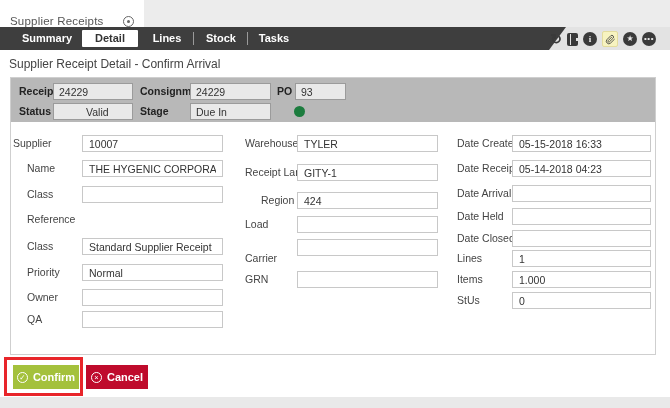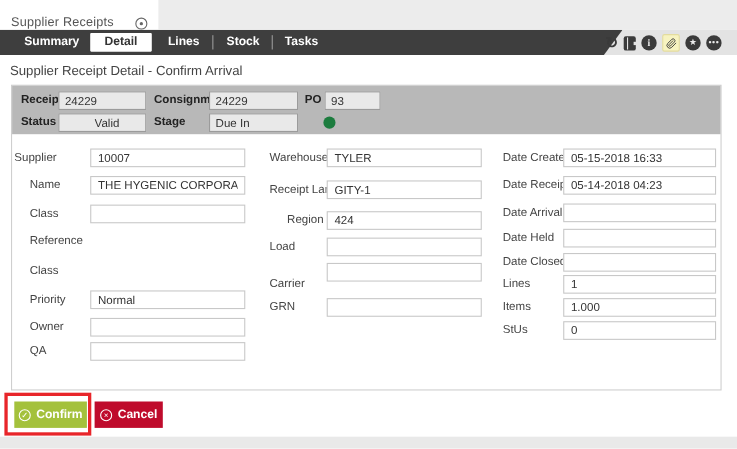--- a/index.html
+++ b/index.html
@@ -134,20 +134,21 @@
   </div>
 
   <span class="flabel" style="left:2px;top:57px;">Supplier</span>
   <input class="finput" style="left: 71px; top: 57px; width: 141px;" value="10007">
   <span class="flabel" style="left:16px;top:82px;">Name</span>
   <input class="finput" style="left: 71px; top: 82px; width: 141px;" value="THE HYGENIC CORPORATION">
   <span class="flabel" style="left:16px;top:108px;">Class</span>
   <input class="finput" style="left: 71px; top: 108px; width: 141px;" value="">
   <span class="flabel" style="left:16px;top:133px;">Reference</span>
   <span class="flabel" style="left:16px;top:160px;">Class</span>
+  <input class="finput" style="left: 71px; top: 160px; width: 141px;" value="Standard Supplier Receipt">
   <span class="flabel" style="left:16px;top:186px;">Priority</span>
   <input class="finput" style="left: 71px; top: 186px; width: 141px;" value="Normal">
   <span class="flabel" style="left:16px;top:211px;">Owner</span>
   <input class="finput" style="left: 71px; top: 211px; width: 141px;" value="">
   <span class="flabel" style="left:16px;top:233px;">QA</span>
   <input class="finput" style="left: 71px; top: 233px; width: 141px;" value="">
 
   <span class="flabel" style="left:234px;top:57px;">Warehouse</span>
   <input class="finput" style="left: 286px; top: 57px; width: 141px;" value="TYLER">
   <span class="flabel" style="left:234px;top:86px;">Receipt Lane</span>

